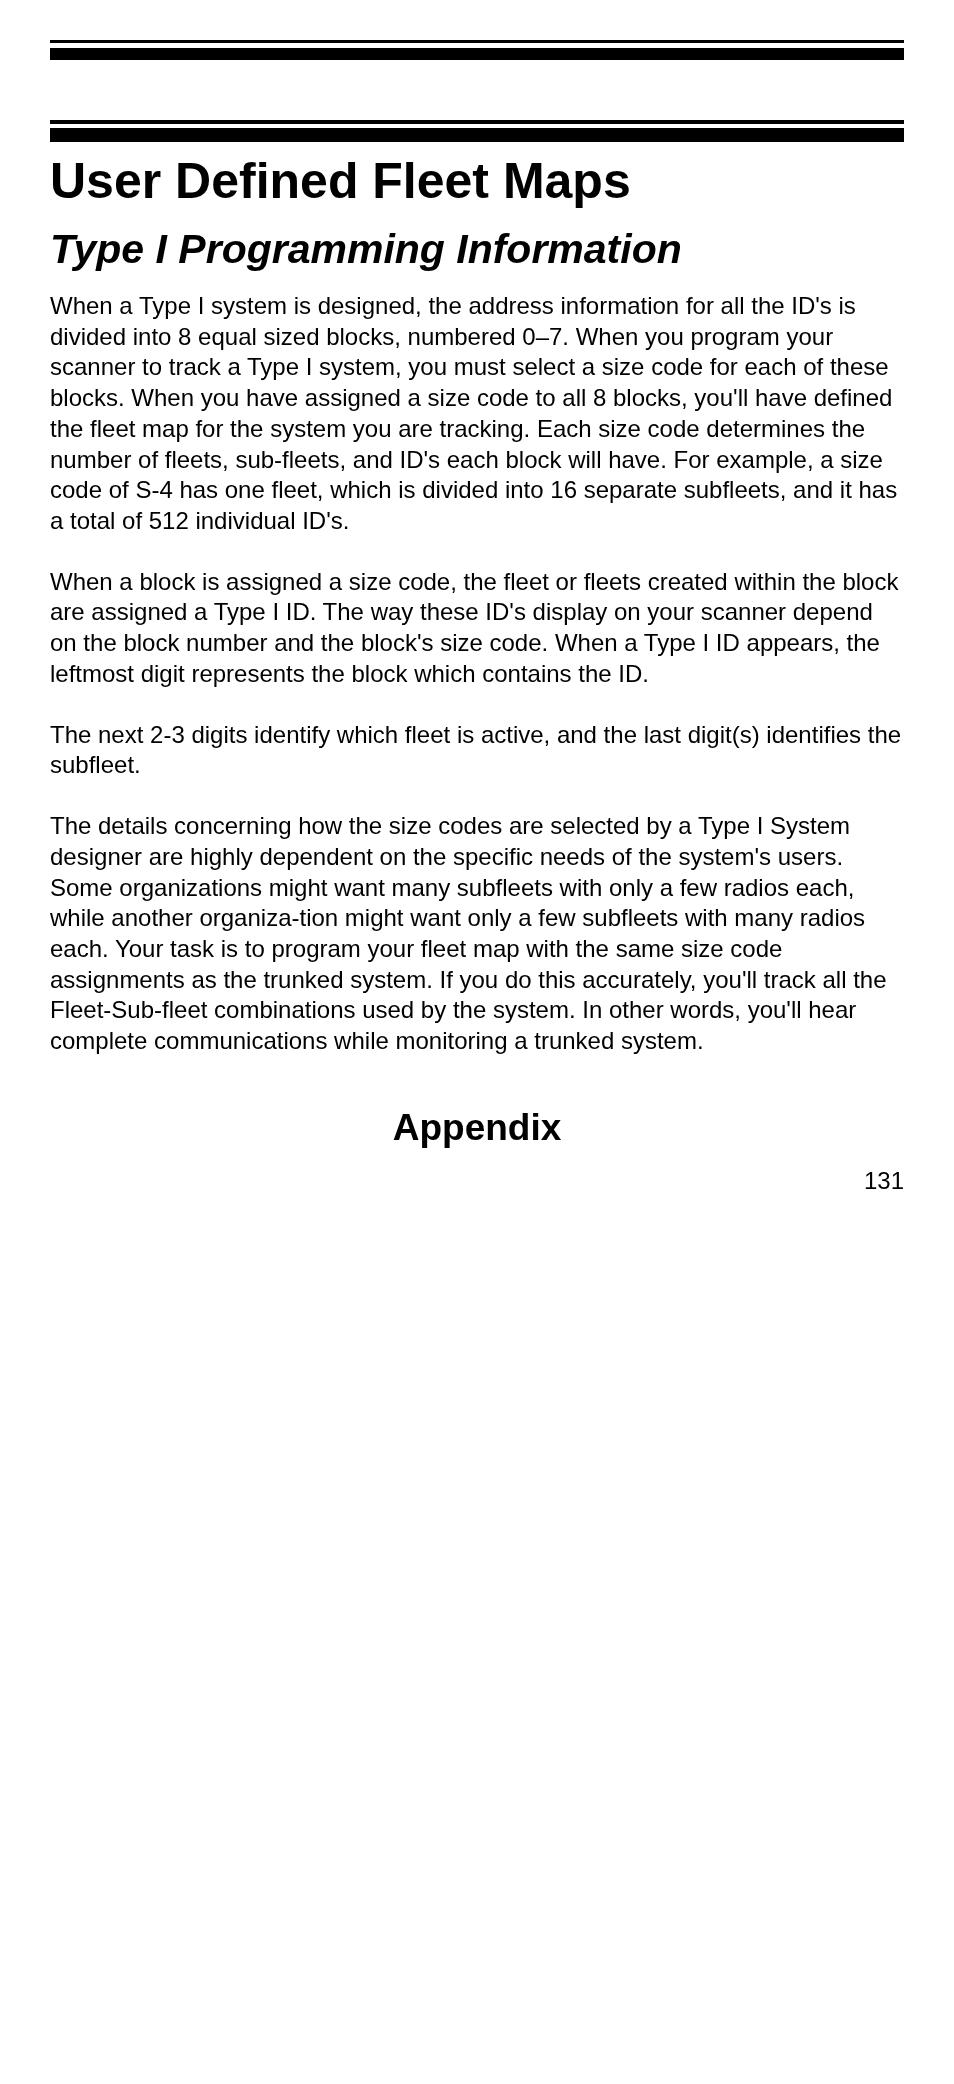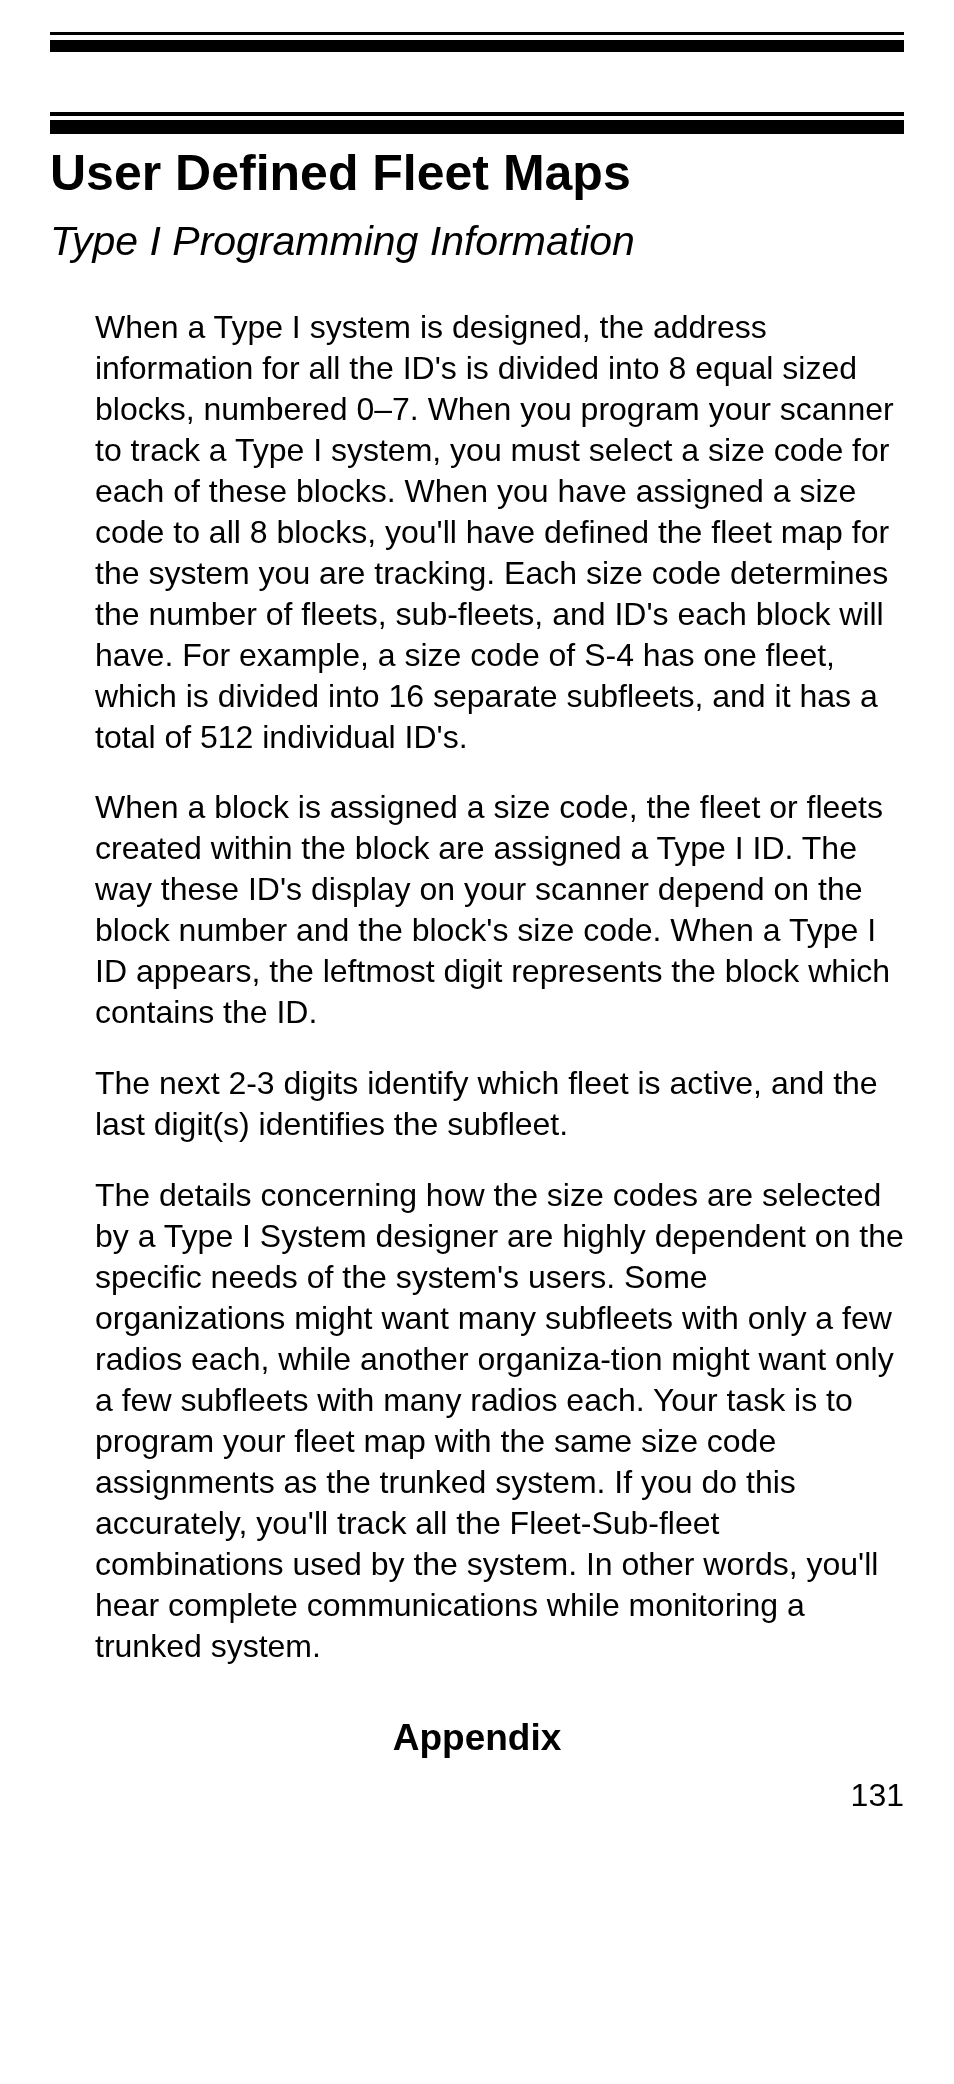--- a/index.html
+++ b/index.html
@@ -1,25 +1,25 @@
 <!DOCTYPE html>
 <html><head>
 <meta charset="utf-8">
 <style>
   * { box-sizing: border-box; margin: 0; padding: 0; }
   html, body { width: 954px; background: #fff; font-family: Arial, Helvetica, sans-serif; color: #000; }
-  .page { padding: 32px 50px 60px 50px; }
+  .page { padding: 40px 50px 60px 50px; }
   .rule-top { height: 20px; border-top: 3px solid #000; border-bottom: 12px solid #000; margin-bottom: 60px; }
   .rule-sec { height: 22px; border-top: 4px solid #000; border-bottom: 14px solid #000; margin-bottom: 10px; }
   h1 { font-size: 50px; font-weight: 700; margin-bottom: 16px; letter-spacing: 0px; }
-  h2 { font-size: 41px; font-style: italic; font-weight: 400; margin-bottom: 42px; }
-  p { font-size: 32px; line-height: 1.28; margin-bottom: 30px; margin-left: 45px; }
+  h2 { font-size: 41px; font-style: italic; font-weight: 700; margin-bottom: 18px; }
+  p { font-size: 24px; line-height: 1.28; margin-bottom: 30px; }
   .footer { margin-top: 50px; }
   .appendix { text-align: center; font-size: 37px; font-weight: 700; margin-bottom: 18px; }
-  .pagenum { text-align: right; font-size: 32px; }
+  .pagenum { text-align: right; font-size: 24px; }
 </style>
 </head>
 <body>
 
 <div class="page">
   <div class="rule-top"></div>
   <div class="rule-sec"></div>
 
   <h1>User Defined Fleet Maps</h1>
   <h2>Type I Programming Information</h2>

